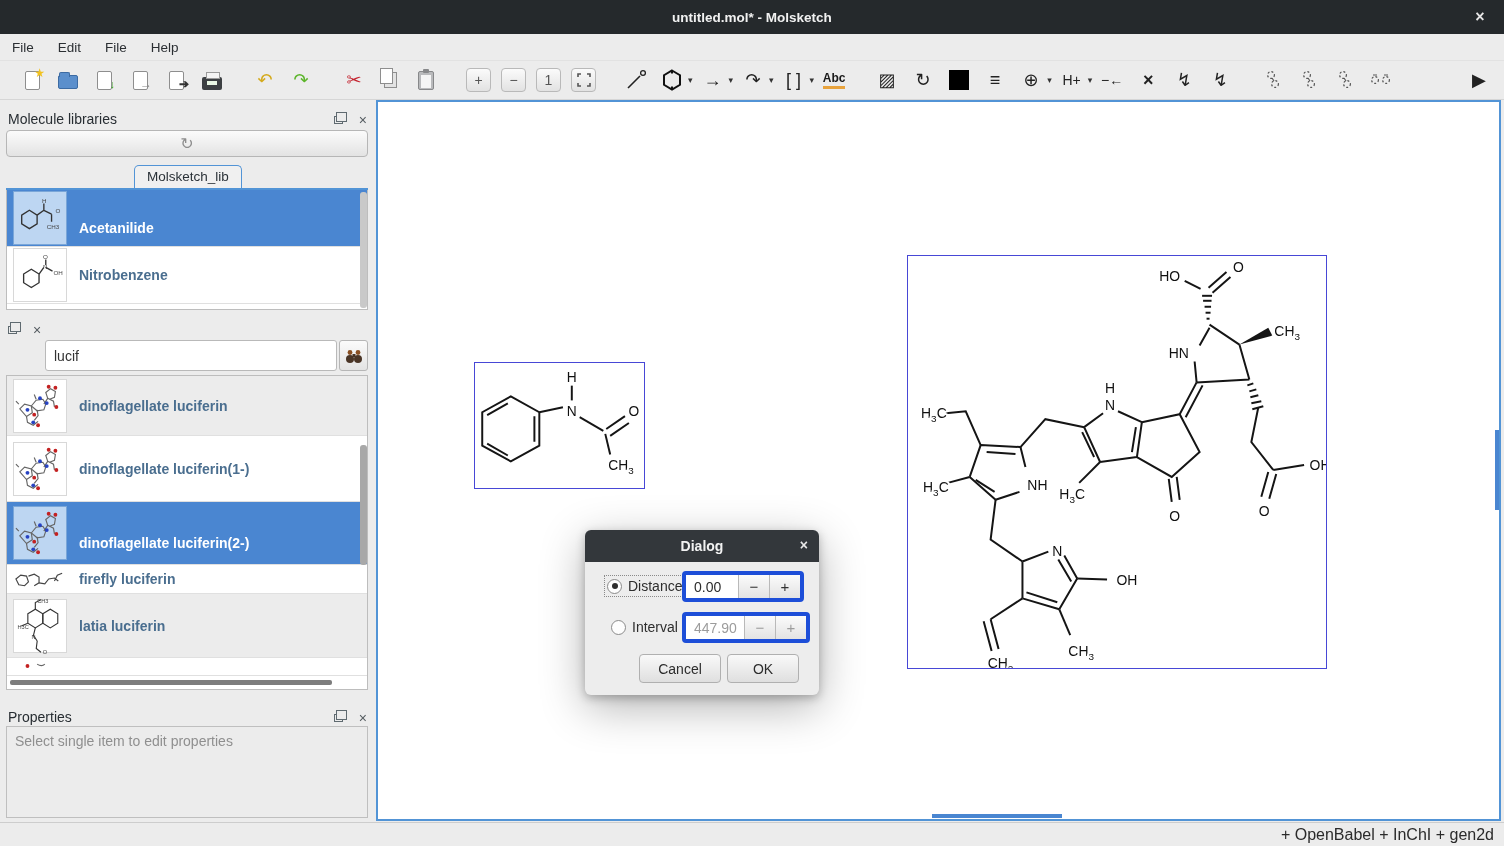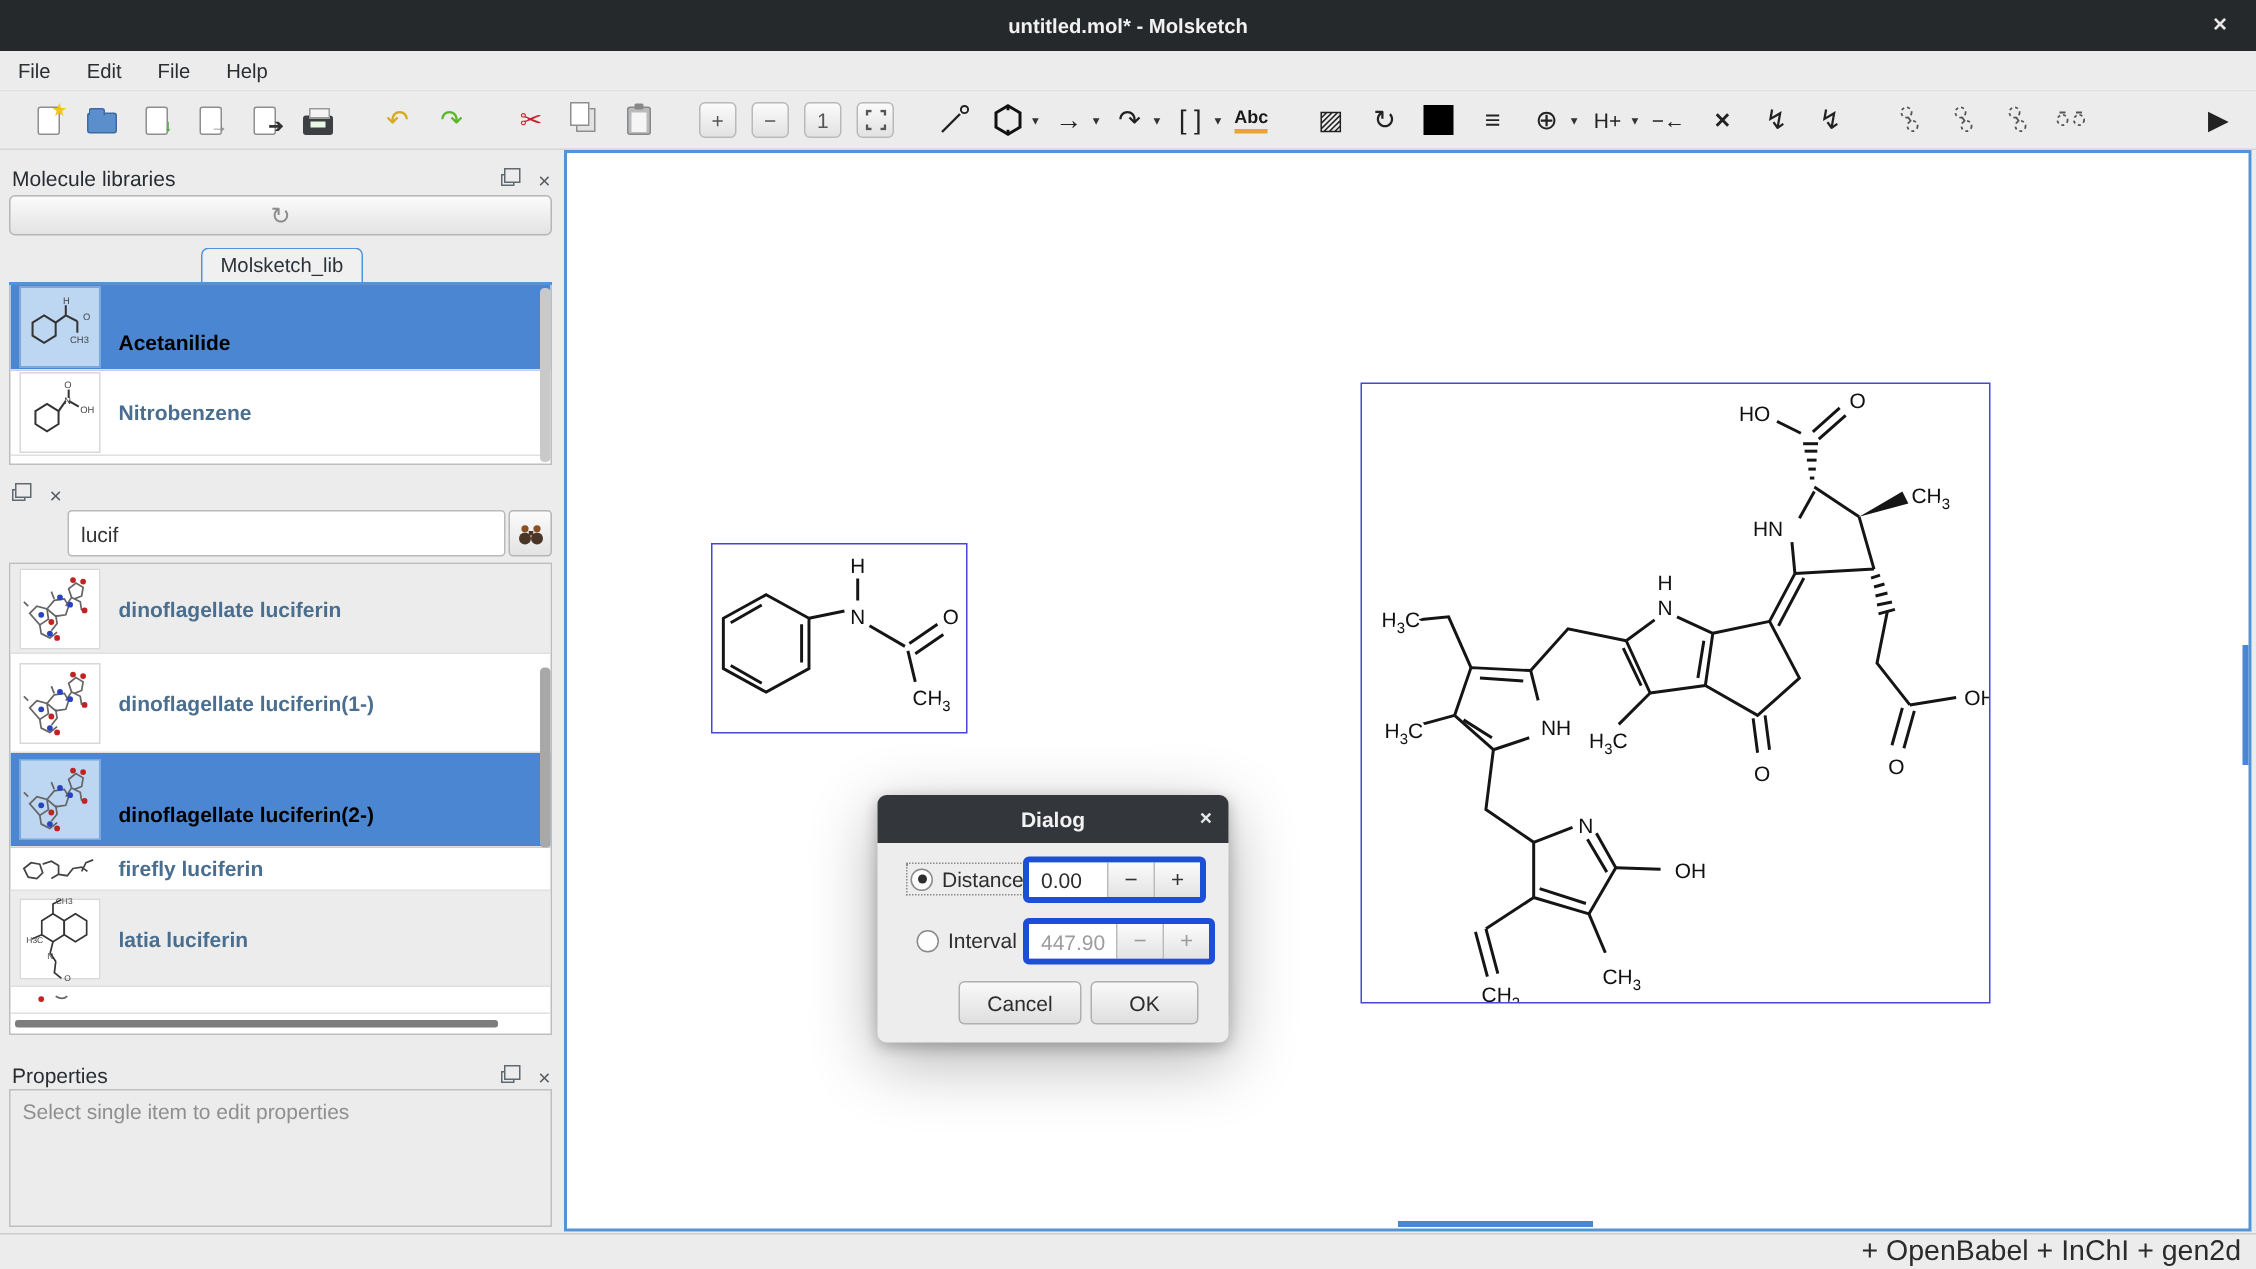--- a/index.html
+++ b/index.html
@@ -66,21 +66,21 @@
   .tabbar { position:absolute; left:6px; top:64px; width:362px; height:26px; border-bottom:2px solid #5294d6; }
   .tab { position:absolute; left:128px; bottom:0; background:#f0f0f0; border:1px solid #5294d6; border-bottom:none;
     border-radius:5px 5px 0 0; padding:3px 12px 4px; font-size:13.5px; color:#2b3238; }
   .liblist { position:absolute; left:6px; top:90px; width:362px; height:120px; background:#fff;
     border:1px solid #bdbdbd; border-top:none; overflow:hidden; }
   .row { display:flex; align-items:center; border-bottom:1px solid #e0e0e0; padding-left:6px; position:relative; }
   .row .thumb { width:54px; height:54px; background:#fff; border:1px solid #d8d8d8; margin:1px 12px 1px 0;
     display:flex; align-items:center; justify-content:center; flex:0 0 auto; }
   .row .lbl { font-size:14px; font-weight:bold; color:#4a6e8f; }
   .row.sel { background:#4a86d1; }
-  .row.sel .lbl { color:#000000;margin-top:20px; }
+  .row.sel .lbl { color:#ffffff;margin-top:20px; }
   .row.sel .thumb { background:#bdd6f2; border-color:#7aa6d8; }
   .row.alt { background:#ececec; }
   .vscroll { position:absolute; width:7px; border-radius:3px; background:#c9c9c9; }
   .hscroll { position:absolute; height:5px; border-radius:2px; background:#7d7d7d; }
 
   .search-row { position:absolute; left:6px; top:240px; width:362px; height:31px; display:flex;padding-left:39px; }
   .search-input { flex:1; height:31px; border:1px solid #b9b9b9; border-radius:3px; background:#fff;
     font-family:"Liberation Sans",sans-serif; font-size:14px; color:#333; padding-left:8px; outline:none; }
   .search-btn { width:29px; height:31px; margin-left:2px; border:1px solid #b6b6b6; border-radius:3px;
     background:linear-gradient(#fbfbfb,#e3e3e3); display:flex; align-items:center; justify-content:center; }
@@ -118,21 +118,21 @@
     display:flex; align-items:center; justify-content:center; font-size:15px; color:#333; }
   .spin.dis .spin-val { color:#9c9c9c; }
   .spin.dis .spin-btn { color:#9c9c9c; }
   .dlg-btn { position:absolute; height:29px; border:1px solid #b0b0b0; border-radius:4px;
     background:linear-gradient(#f9f9f9,#dfdfdf); font-size:14px; color:#2d2d2d;
     display:flex; align-items:center; justify-content:center; }
 
   
   .statusbar { position:absolute; left:0; top:822px; width:1504px; height:24px; background:#ececec;
     border-top:1px solid #cdcdcd; display:flex; align-items:center; justify-content:flex-end; padding-right:10px; }
-  .statusbar span { font-size:19px; color:#2b2b2b; }
+  .statusbar span { font-size:16px; color:#2b2b2b; }
 </style>
 </head>
 <body>
 
 <div class="win">
 
   <div class="titlebar">
     <span class="title">untitled.mol* - Molsketch</span>
     <span class="win-close">×</span>
   </div>

